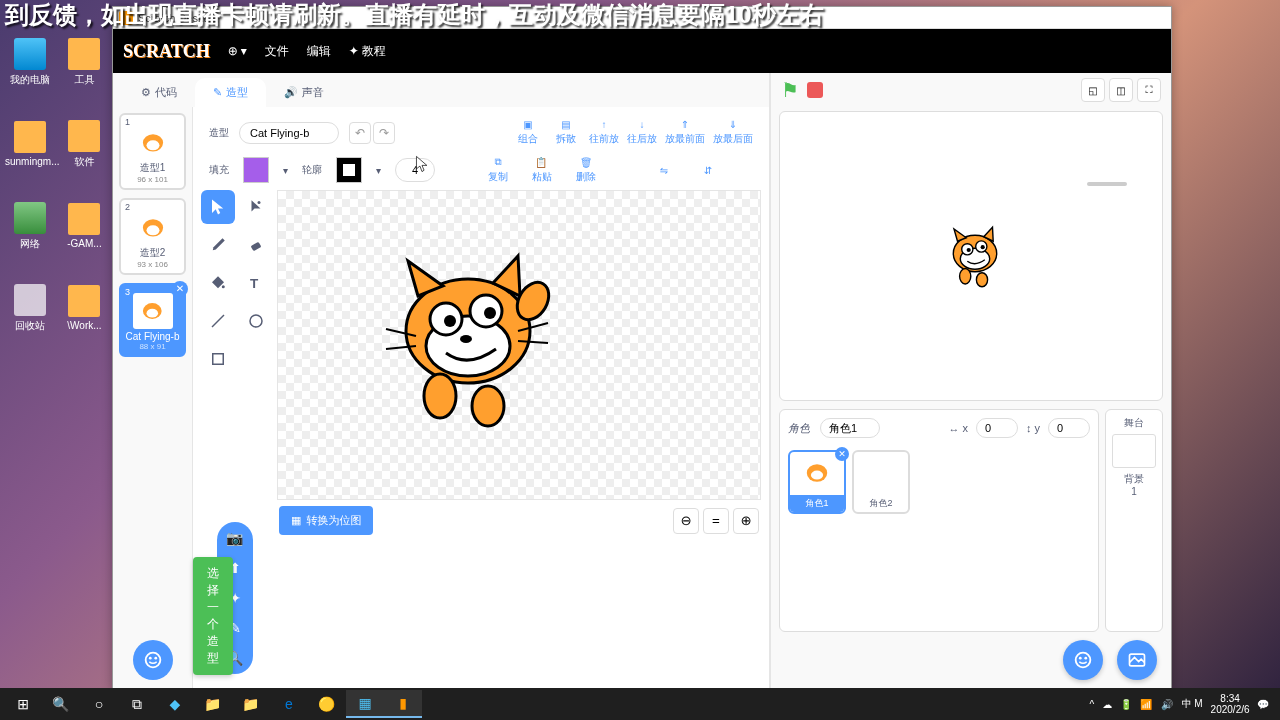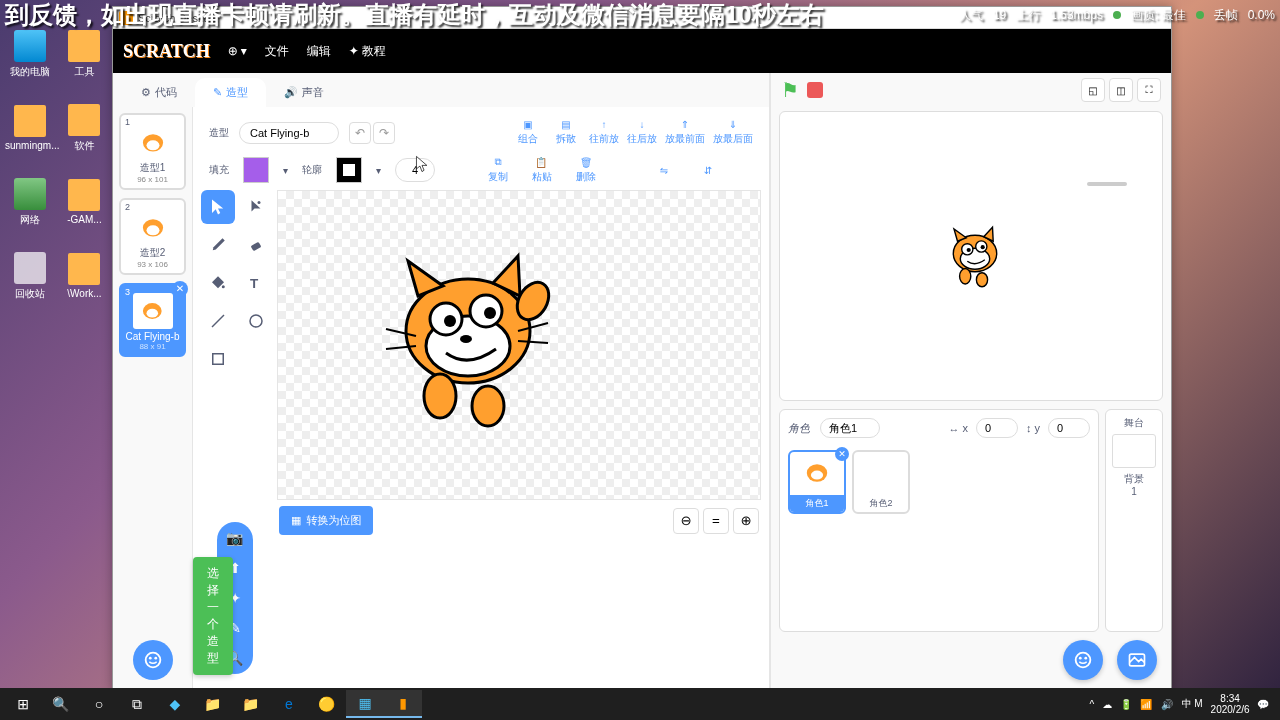--- a/index.html
+++ b/index.html
@@ -1,20 +1,20 @@
 <!DOCTYPE html>
 <html><head>
 <meta charset="utf-8">
 <style>
 * { box-sizing: border-box; margin: 0; padding: 0; font-family: "Microsoft YaHei", sans-serif; }
 body { width: 1280px; height: 720px; overflow: hidden; position: relative; background: linear-gradient(135deg, #4a3b6e 0%, #8b5a8c 30%, #d4937a 60%, #2a1f3d 100%); }
 
 
 .desktop { position: absolute; top: 30px; left: 5px; width: 110px; }
-.desktop-icon { width: 50px; text-align: center; color: white; font-size: 10px; margin-bottom: 25px; display: inline-block; }
+.desktop-icon { width: 50px; text-align: center; color: white; font-size: 10px; margin-bottom: 25px; display: inline-block; margin-top: 8px; }
 .desktop-icon .ico { width: 32px; height: 32px; margin: 0 auto 3px; }
 .ico-pc { background: linear-gradient(#4fc3f7, #0288d1); border-radius: 3px; }
 .ico-folder { background: #ffb74d; border-radius: 2px; }
 .ico-net { background: linear-gradient(#81c784, #388e3c); border-radius: 3px; }
 .ico-trash { background: rgba(255,255,255,0.7); border-radius: 3px; }
 
 
 .banner { position: absolute; top: 0; left: 0; right: 0; height: 30px; color: white; font-size: 24px; font-weight: bold; text-shadow: 2px 2px 2px rgba(0,0,0,0.8); white-space: nowrap; z-index: 100; display: flex; justify-content: space-between; align-items: center; padding: 8px 5px; }
 .banner-stats { font-size: 12px; font-weight: normal; display: flex; gap: 10px; align-items: center; }
 .dot-g { width: 8px; height: 8px; background: #4caf50; border-radius: 50%; display: inline-block; }
@@ -135,31 +135,20 @@
 .taskbar .clock { text-align: center; line-height: 1.1; }
 
 
 .cursor { position: absolute; top: 155px; left: 415px; width: 14px; height: 18px; pointer-events: none; z-index: 200; }
 </style>
 </head>
 <body>
 
 <div class="banner">
   <span>到反馈，如出现直播卡顿请刷新。直播有延时，互动及微信消息要隔10秒左右</span>
-  <span class="banner-stats">
-    <span>人气</span> 
-      <span>19</span>
-    <span>上行</span> 
-      <span>1.53mbps</span>
-    <span class="dot-g"></span>
-      <span>画质: 最佳</span>
-    <span class="dot-g"></span>
-      <span>丢帧</span> 
-      <span>0.0%</span>
-  </span>
 </div>
 
 <div class="desktop">
   <div class="desktop-icon"><div class="ico ico-pc"></div><span>我的电脑</span></div>
   <div class="desktop-icon"><div class="ico ico-folder"></div><span>工具</span></div>
   <div class="desktop-icon"><div class="ico ico-folder"></div><span>sunmingm...</span></div>
   <div class="desktop-icon"><div class="ico ico-folder"></div><span>软件</span></div>
   <div class="desktop-icon"><div class="ico ico-net"></div><span>网络</span></div>
   <div class="desktop-icon"><div class="ico ico-folder"></div><span>-GAM...</span></div>
   <div class="desktop-icon"><div class="ico ico-trash"></div><span>回收站</span></div>

